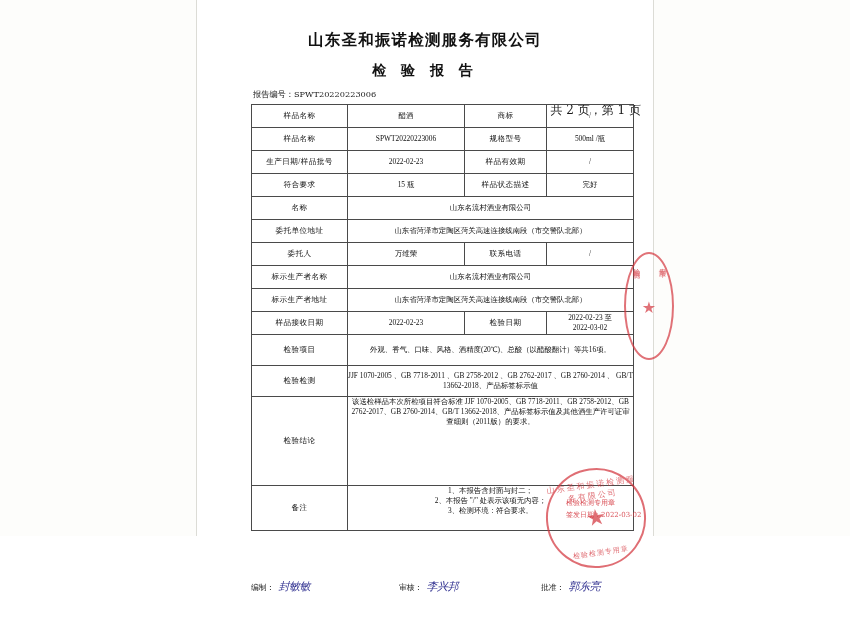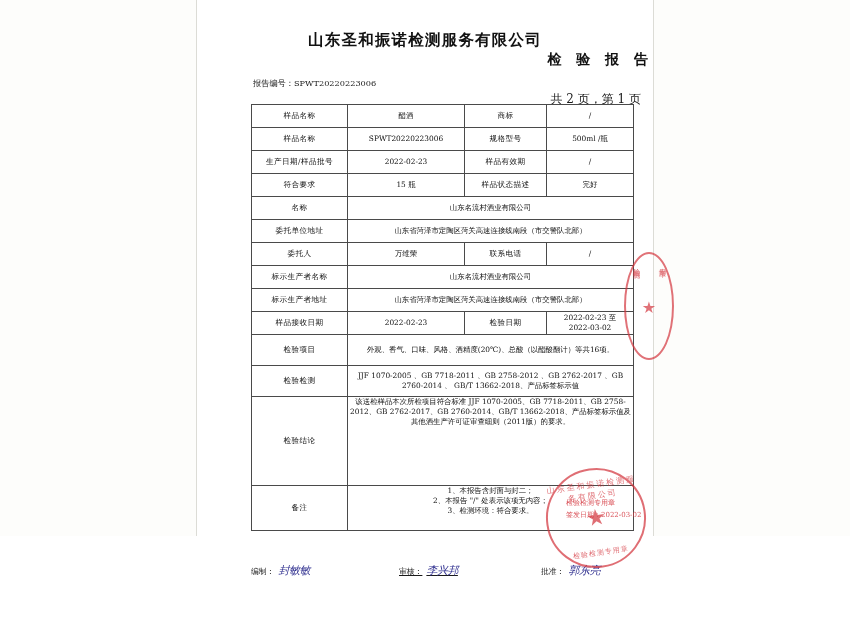--- a/index.html
+++ b/index.html
@@ -44,24 +44,25 @@
   .title1 {
     text-align: center;
     font-size: 15.5px;
     font-weight: bold;
     letter-spacing: 1.2px;
     margin-top: 30px;
     color: #111;
     font-family: "DejaVu Serif", "Liberation Serif", serif;
   }
   .title2 {
-    text-align: right;
+    text-align: center;
     font-size: 14px;
     font-weight: bold;
     letter-spacing: 5px;
+    margin-top: 11px;
     color: #111;
   }
   .meta-row {
     margin-top: 9px;
     font-size: 8.2px;
     position: relative;
     height: 12px;
   }
   .meta-left {
     position: absolute;
@@ -78,20 +79,21 @@
   }
 
   table.report {
     position: absolute;
     left: 54px;
     top: 104px;
     width: 382px;
     border-collapse: collapse;
     table-layout: fixed;
     font-size: 7.6px;
+    font-family: Liberation Serif, serif;
   }
   table.report td {
     border: 1px solid #4a4a4a;
     padding: 0;
     text-align: center;
     vertical-align: middle;
     height: 22px;
     line-height: 1.35;
     color: #111;
   }
@@ -120,23 +122,24 @@
     position: absolute;
     left: 54px;
     right: 14px;
     bottom: 48px;
     height: 26px;
     font-size: 7.8px;
   }
   .footer .fitem {
     position: absolute;
     white-space: nowrap;
+    margin-top: 16px;
   }
   .f1 { left: 0; }
-  .f2 { left: 148px; text-decoration: underline; }
+  .f2 { left: 148px; }
   .f3 { left: 290px; }
   .sig {
     font-family: "DejaVu Serif", "Liberation Serif", serif;
     font-style: italic;
     color: #2f2f8f;
     font-size: 11px;
     margin-left: 4px;
     letter-spacing: -0.5px;
   }
 

